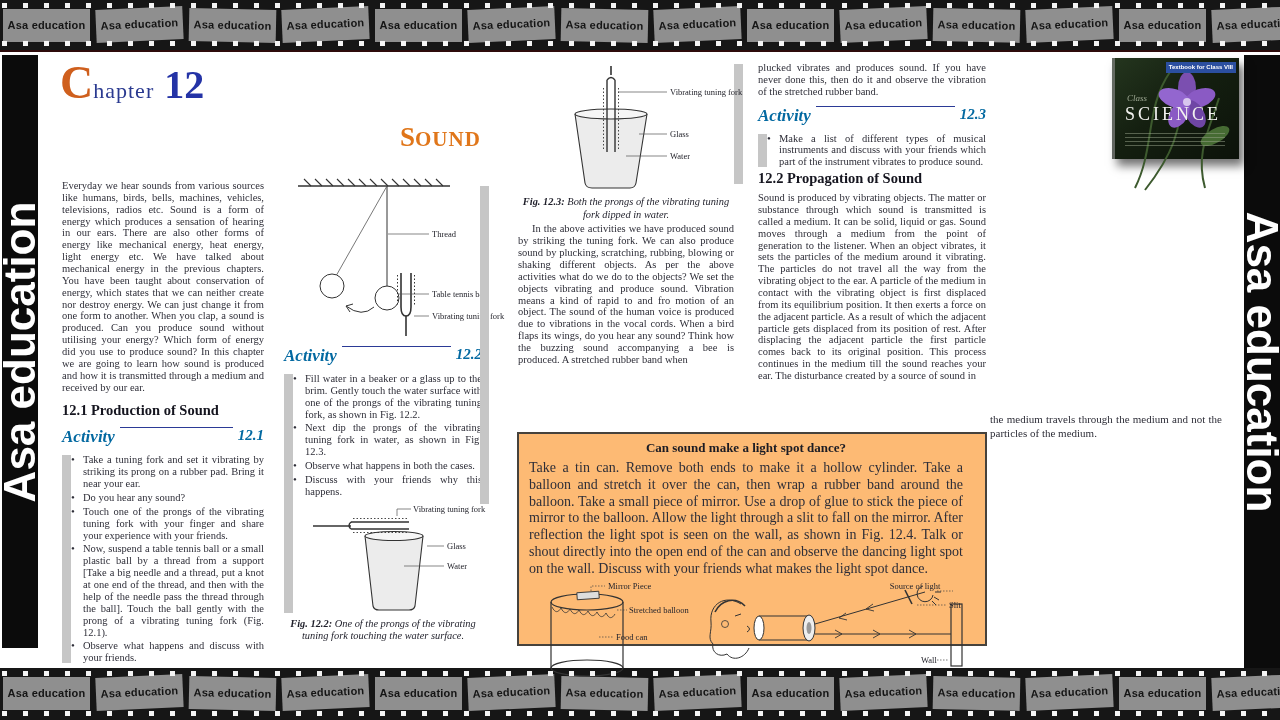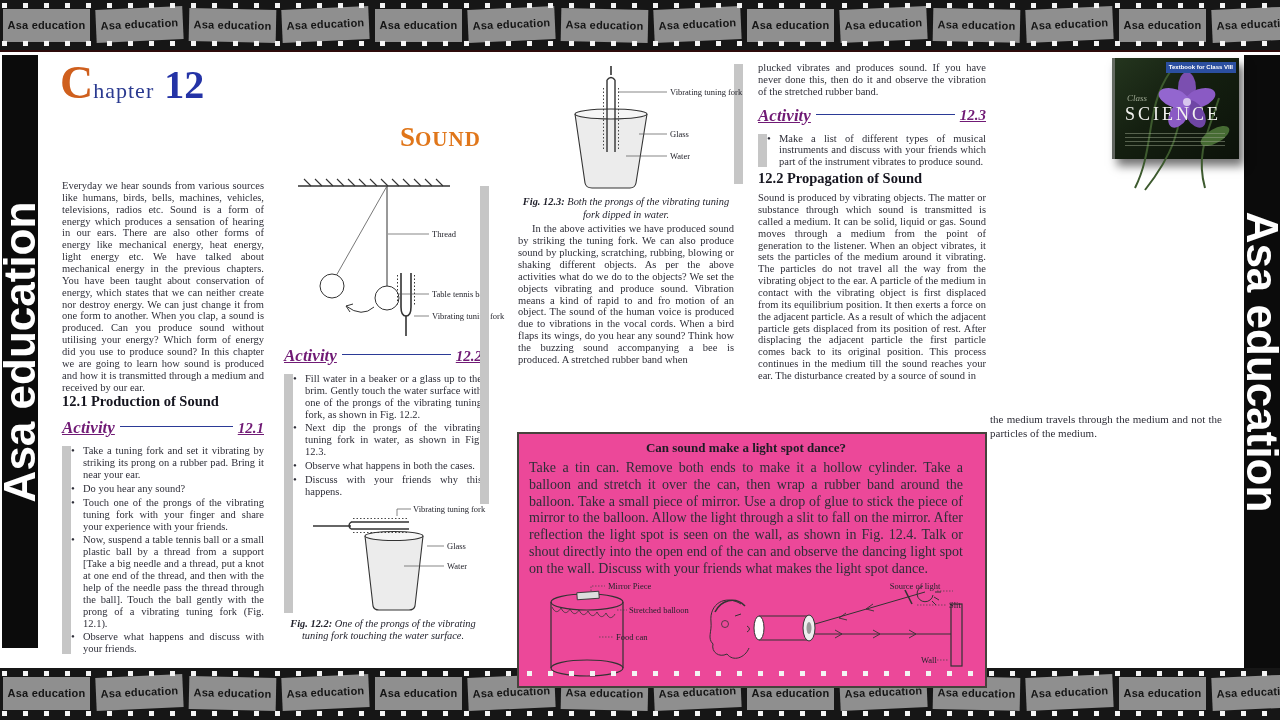--- a/index.html
+++ b/index.html
@@ -40,40 +40,40 @@
   .sound-title .rest{font-size:21px;letter-spacing:1px;}
 
   .sec-head{font:bold 14.5px "Liberation Serif",serif;color:#15151f;}
 
   
   .body-text{font-size:10.5px;line-height:1.13;text-align:justify;}
   .indent{text-indent:14px;}
   .col{position:absolute;}
 
   
-  .act-head{display:flex;align-items:center;color:#701a75;margin-top:8px;text-decoration:underline;}
+  .act-head{display:flex;align-items:flex-start;color:#0369a1;margin-top:8px;}
   .act-label{font:bold italic 17px "Liberation Serif",serif;}
   .act-rule{flex:1;border-bottom:1.8px solid #2b3a96;margin:0 5px 3px 5px;}
   .act-num{font:bold italic 15px "Liberation Serif",serif;}
   .act-body{position:relative;padding-left:21px;margin-top:7px;}
   .act-body::before{content:'';position:absolute;left:0;top:1px;bottom:1px;width:9px;background:#c6c6c6;}
   ul.bullets{list-style:none;margin:0;padding:0;font-size:10.5px;line-height:1.13;text-align:justify;}
   ul.bullets li{position:relative;margin-bottom:2px;}
   ul.bullets li::before{content:'\2022';position:absolute;left:-12px;top:-1px;font-size:11px;color:#2e2e38;}
 
   
   svg{overflow:visible;display:block;}
   svg text{font-family:"Liberation Serif","DejaVu Serif",serif;font-size:8.5px;fill:#24242c;}
   .fig-cap{font-style:italic;font-size:10.4px;line-height:1.22;text-align:center;color:#1d1d28;margin-top:4px;}
   .fig-cap b{font-weight:bold;}
   .divider-bar{position:absolute;width:9px;background:#c6c6c6;}
 
   
-  .lightbox{position:absolute;left:517px;top:432px;width:470px;height:256px;
-       background:#ec4899;border:2px solid #46423c;box-sizing:border-box;padding:5px 22px 4px 10px;}
+  .lightbox{position:absolute;left:517px;top:432px;width:470px;height:214px;
+       background:#fdba74;border:2px solid #46423c;box-sizing:border-box;padding:5px 22px 4px 10px;}
   .lightbox h3{margin:1px 0 4px 0;text-align:center;font:bold 13px "Liberation Serif",serif;color:#1c1c24;}
   .lightbox .body-text{font-size:14px;line-height:1.2;}
   .lb-figs{display:flex;margin-top:4px;}
   .lb-cap{font-style:italic;font-size:10.2px;color:#1d1d28;margin-top:2px;}
   .lb-cap b{font-weight:bold;}
 
   
   .overflow-text{position:absolute;left:990px;top:413px;width:232px;
        font-size:11px;line-height:1.25;text-align:justify;}
 
@@ -139,21 +139,21 @@
 
 <div class="chapter">
   <span class="c">C</span><span class="rest">hapter</span><span class="num">12</span>
 </div>
 <div class="sound-title">
   <span class="big">S</span><span class="rest">OUND</span>
 </div>
 
 <div class="col" style="left:62px;top:180px;width:202px;">
   <div class="body-text">Everyday we hear sounds from various sources like humans, birds, bells, machines, vehicles, televisions, radios etc. Sound is a form of energy which produces a sensation of hearing in our ears. There are also other forms of energy like mechanical energy, heat energy, light energy etc. We have talked about mechanical energy in the previous chapters. You have been taught about conservation of energy, which states that we can neither create nor destroy energy. We can just change it from one form to another. When you clap, a sound is produced. Can you produce sound without utilising your energy? Which form of energy did you use to produce sound? In this chapter we are going to learn how sound is produced and how it is transmitted through a medium and received by our ear.</div>
-  <div class="sec-head" style="">12.1 Production of Sound</div>
+  <div class="sec-head" style="margin-top:9px;">12.1 Production of Sound</div>
   <div>
     <div class="act-head">
       <span class="act-label">Activity</span>
       <span class="act-rule"></span>
       <span class="act-num">12.1</span>
     </div>
     <div class="act-body">
       <ul class="bullets">
           <li>Take a tuning fork and set it vibrating by striking its prong on a rubber pad. Bring it near your ear.</li>
           <li>Do you hear any sound?</li>

